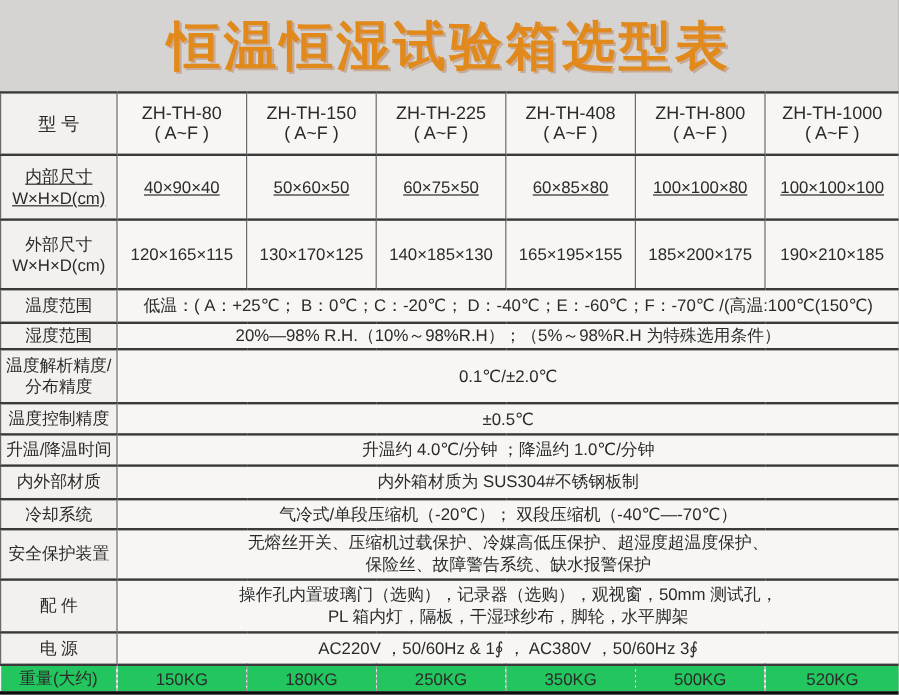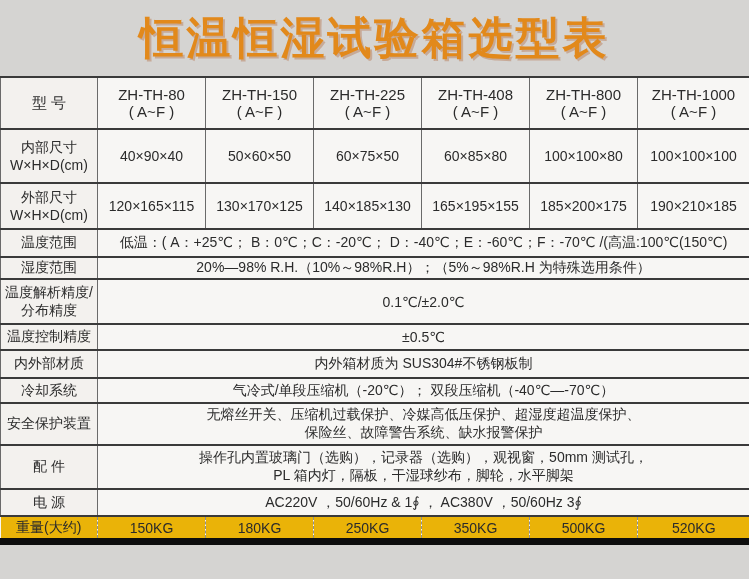--- a/index.html
+++ b/index.html
@@ -40,36 +40,36 @@
     vertical-align:middle;
     font-size:14px;
     padding:1px 4px;
     overflow:hidden;
   }
   td.lbl{ background:#F3F1EE; font-size:14px; }
   td.val{ font-size:14px; }
   .dim td{ font-size:15px; }
   .l2{ display:block; }
   tr.r-header{ height:52px; }  tr.r-header td{ font-size:15px; }
-  tr.r-inner{ height:54px; }
-  tr.r-outer{ height:46px;border-radius:18px; }
+  tr.r-inner{ height:54px;text-decoration:underline; }
+  tr.r-outer{ height:58px;border-radius:18px; }
   tr.r-temp{ height:28px; }
   tr.r-hum{ height:16px; }
   tr.r-res{ height:45px; }
   tr.r-ctrl{ height:26px; }
   tr.r-ramp{ height:26px; }
   tr.r-mat{ height:28px; }
   tr.r-ins{ height:24px; }
   tr.r-cool{ height:25px; }
   tr.r-safe{ height:42px; }
   tr.r-acc{ height:44px; }
   tr.r-pow{ height:27px; }
   tr.r-weight{ height:22px; }
   tr.r-weight td{
-    background:#eab308;
+    background:#22c55e;
     border-left:1px dashed #8f8f8f;
     border-right:none;
     border-bottom:none;
     font-size:14px;
   }
   tr.r-weight td:first-child{ border-left:none; }
   .bottom-bar{
     width:749px; height:7px;
     background:#0d0d0d;
   }
@@ -165,20 +165,24 @@
           <span class="l2">分布精度</span>
         </td>
         <td class="val" colspan="6">0.1℃/±2.0℃</td>
       </tr>
 
       <tr class="r-ctrl">
         <td class="lbl">温度控制精度</td>
         <td class="val" colspan="6">±0.5℃</td>
       </tr>
 
+      <tr class="r-ramp">
+        <td class="lbl">升温/降温时间</td>
+        <td class="val" colspan="6">升温约 4.0℃/分钟 ；降温约 1.0℃/分钟</td>
+      </tr>
 
       <tr class="r-mat">
         <td class="lbl">内外部材质</td>
         <td class="val" colspan="6">内外箱材质为 SUS304#不锈钢板制</td>
       </tr>
 
 
       <tr class="r-cool">
         <td class="lbl">冷却系统</td>
         <td class="val" colspan="6">气冷式/单段压缩机（-20℃）； 双段压缩机（-40℃—-70℃）</td>

